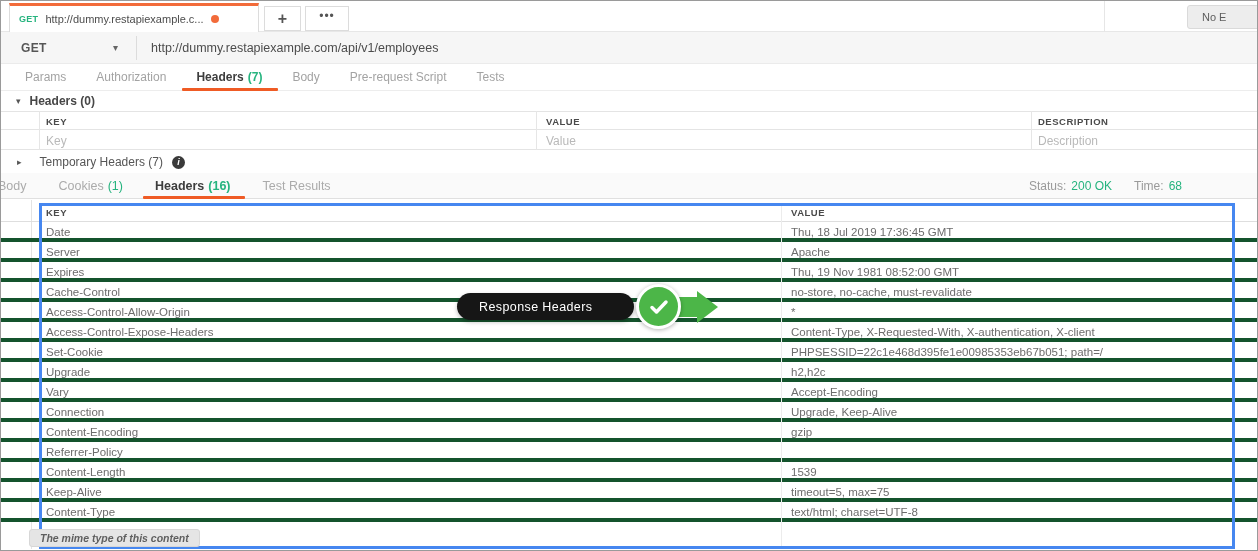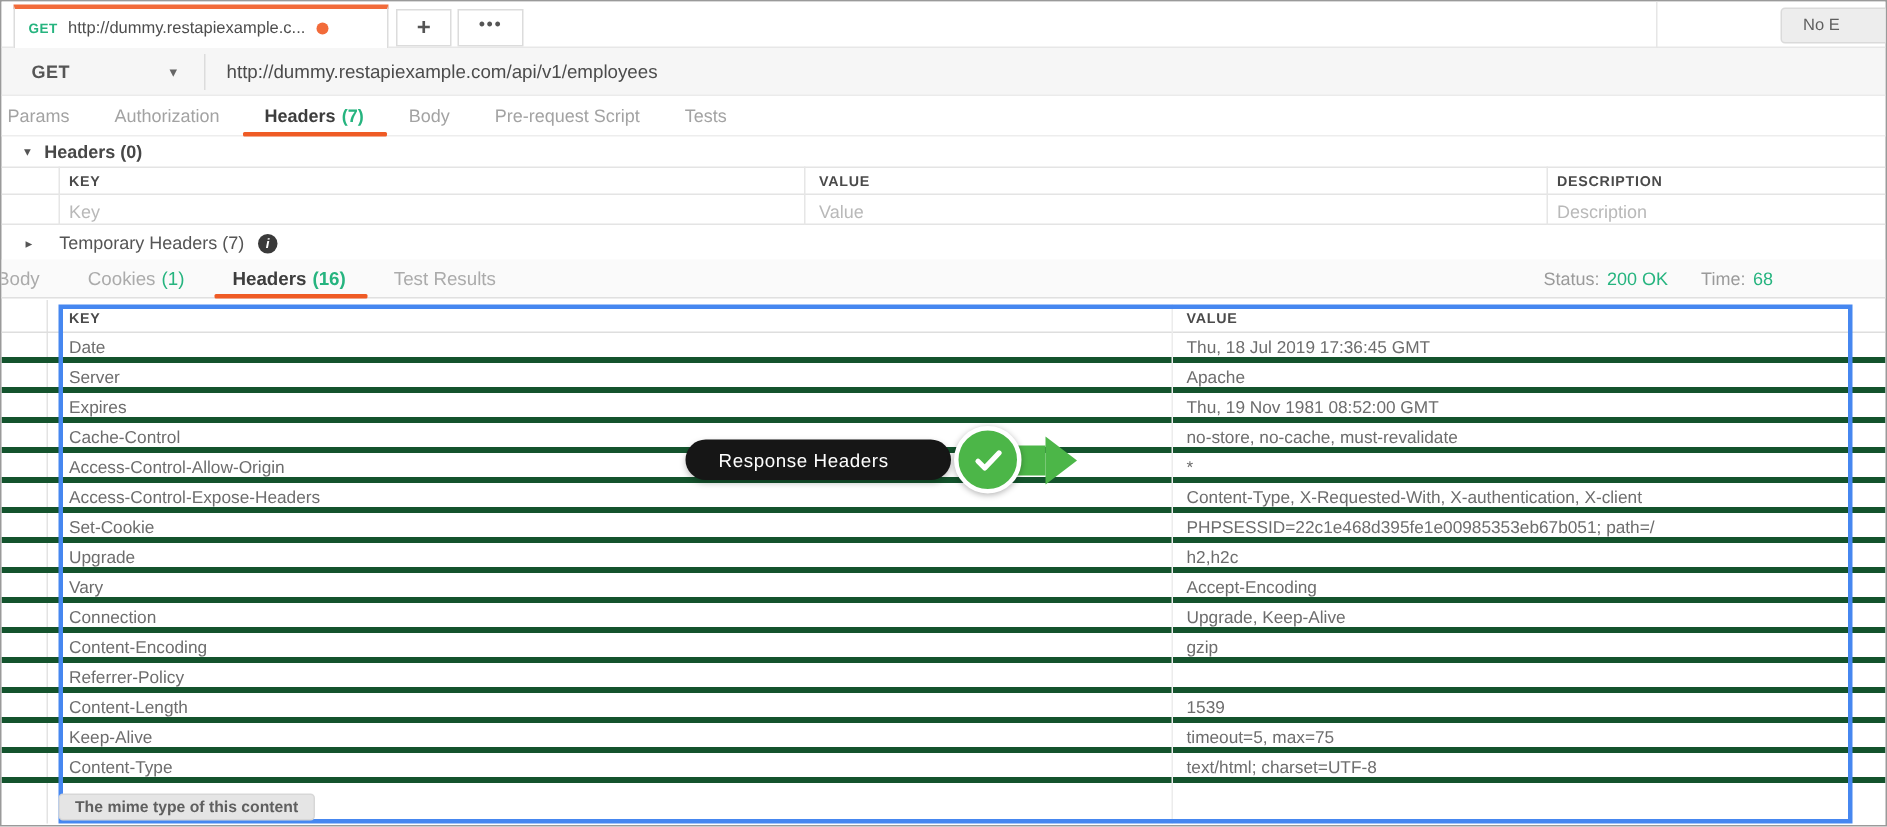--- a/index.html
+++ b/index.html
@@ -27,21 +27,21 @@
   
   .url-bar { position:absolute; left:0; top:31px; width:100%; height:32px; background:#f6f6f6; border-bottom:1px solid #ebebeb; }
   .method-box { position:absolute; left:0; top:0; width:135px; height:100%; display:flex; align-items:center; }
   .method-box .mv { margin-left:20px; font-size:12px; font-weight:bold; color:#565656; letter-spacing:.3px; }
   .method-box .caret { position:absolute; right:18px; font-size:10px; color:#666; }
   .method-sep { position:absolute; left:135px; top:4px; width:1px; height:24px; background:#dcdcdc; }
   .url-text { position:absolute; left:150px; top:0; height:100%; display:flex; align-items:center; font-size:12.5px; color:#4c4c4c; }
 
   
   .req-tabs { position:absolute; left:0; top:63px; width:100%; height:27px; background:#fff;
-              border-bottom:1px solid #ededed; display:flex; align-items:center; padding-left:2px; }
+              border-bottom:1px solid #ededed; display:flex; align-items:center; padding-left:22px; }
   .rtab { position:relative; height:100%; display:flex; align-items:center; margin-right:26px;
           font-size:12px; color:#a3a3a3; padding:0 2px; cursor:default; }
   .rtab .count { color:#26b47f; margin-left:4px; }
   .rtab.active { color:#3d3d3d; font-weight:bold; }
   .rtab.active .ul { position:absolute; left:-12px; right:-14px; bottom:-1px; height:3px; background:#ef5b25; border-radius:1px; }
 
   
   .hdr0-row { position:absolute; left:0; top:90px; height:20px; display:flex; align-items:center; }
   .hdr0-row .car { margin-left:15px; font-size:9px; color:#555; }
   .hdr0-row .lab { margin-left:9px; font-size:12px; font-weight:bold; color:#474747; }
@@ -95,23 +95,23 @@
   .callout-arrow { position:absolute; left:660px; top:296px; width:36px; height:20px; background:#4cb648; z-index:6; }
   .callout-arrow::after { content:''; position:absolute; left:36px; top:-6px; width:0; height:0;
                           border-left:21px solid #4cb648; border-top:16px solid transparent; border-bottom:16px solid transparent; }
   .callout-circle { position:absolute; left:635px; top:283px; width:45px; height:45px; border-radius:50%;
                     background:#4cb648; border:3px solid #fff; z-index:8;
                     display:flex; align-items:center; justify-content:center;
                     box-shadow:0 1px 4px rgba(0,0,0,.3); }
   .callout-circle svg { width:24px; height:24px; }
 
   
-  .mime-tooltip { position:absolute; left:38px; top:528px; height:18px; background:#e5e5e5;
+  .mime-tooltip { position:absolute; left:28px; top:528px; height:18px; background:#e5e5e5;
                   border:1px solid #d7d7d7; border-radius:3px; color:#5f5f5f; font-size:10.5px; font-weight:bold;
-                  display:flex; align-items:center; padding:0 10px; z-index:9; white-space:nowrap; }
+                  display:flex; align-items:center; padding:0 10px; z-index:9; white-space:nowrap;font-style:italic; }
 </style>
 </head>
 <body>
 
 <div class="screen">
 
   <div class="tabbar">
     <div class="req-tab">
       <span class="m">GET</span>
       <span class="t">http://dummy.restapiexample.c...</span>

